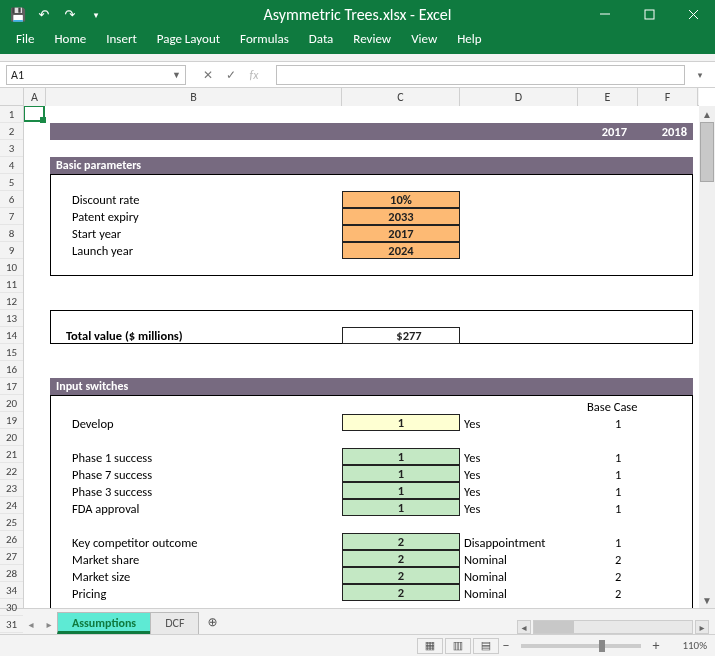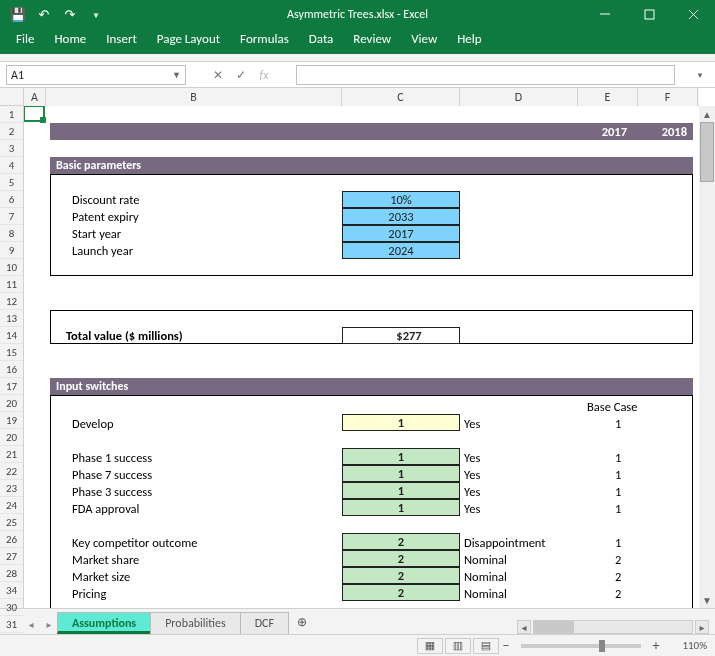--- a/index.html
+++ b/index.html
@@ -1,31 +1,31 @@
 <!DOCTYPE html>
 <html><head>
 <meta charset="utf-8">
 <style>
   * { margin:0; padding:0; box-sizing:border-box; font-family:"Segoe UI","Calibri",sans-serif; }
   body { background:#fff; width:715px; height:656px; overflow:hidden; font-size:12px; color:#222;}
   
   .titlebar { background:#0f7a3f; height:28px; display:flex; align-items:center; position:relative;}
   .titlebar .qa { display:flex; gap:2px; padding-left:6px;}
   .qa .qa-btn { width:24px; height:24px; display:flex; align-items:center; justify-content:center; color:#fff; font-size:13px;}
-  .titlebar .title { position:absolute; left:50%; transform:translateX(-50%); color:#fff; font-size:12px; white-space:nowrap;}
+  .titlebar .title { position:absolute; left:50%; transform:translateX(-50%); color:#fff; font-size:16px; white-space:nowrap;}
   .titlebar .wincontrols { margin-left:auto; display:flex;}
   .wincontrols .wbtn { width:44px; height:28px; display:flex; align-items:center; justify-content:center; color:#fff;}
   .wincontrols .wbtn svg{stroke:#fff;}
   
   .menubar { background:#0f7a3f; height:26px; display:flex; align-items:flex-start; padding-left:14px; gap:16px; color:#fff; font-size:13px;}
   .menubar .menuitem { padding:3px 2px; cursor:pointer;}
   
   .ribbon-gap { height:8px; background:#f3f3f3; border-bottom:1px solid #d0d0d0;}
   
-  .fbar { height:26px; background:#fff; display:flex; align-items:center; border-bottom:1px solid #d0d0d0; padding:0 6px; gap:16px;}
+  .fbar { height:26px; background:#fff; display:flex; align-items:center; border-bottom:1px solid #d0d0d0; padding:0 6px; gap:6px;}
   .namebox { width:180px; height:20px; border:1px solid #c0c0c0; display:flex; align-items:center; padding:0 4px; font-size:12px; justify-content:space-between;}
   .namebox .dd { color:#666; font-size:9px;}
   .fx-group { display:flex; align-items:center; gap:3px; margin-left:6px;}
   .fx-btn { width:20px; height:18px; display:flex; align-items:center; justify-content:center; color:#777; font-size:12px;}
   .fx-btn.sep{ color:#bbb; font-style:italic;}
   .formula-input { flex:1; height:20px; border:1px solid #c0c0c0; margin-left:6px; padding:0 4px;}
   .fbar .dd-end{ width:18px; text-align:center; color:#666; font-size:9px;}
   
   .grid-wrap { position:relative; height:calc(656px - 28px - 26px - 8px - 26px - 26px - 22px); background:#fff;}
   .colhdr { position:absolute; top:0; left:24px; right:16px; height:18px; background:#f3f3f3; border-bottom:1px solid #d0d0d0; display:flex;}
@@ -37,21 +37,21 @@
   .vscroll{ position:absolute; top:18px; right:0; bottom:0; width:16px; background:#f0f0f0; display:flex; flex-direction:column; align-items:center;}
   .vscroll .arrow{height:16px; width:16px; display:flex;align-items:center;justify-content:center;color:#666;font-size:10px;}
   .vscroll .thumb{ width:14px; height:60px; background:#c8c8c8; border:1px solid #a8a8a8; margin-top:0;}
   .vscroll .track{flex:1;}
   
   .band { position:absolute; left:26px; right:6px; height:17px; background:#776a80; color:#fff; font-weight:bold; font-size:12px; padding-left:6px; line-height:17px;}
   .band.top{ left:26px; }
   .section-body{ position:absolute; left:26px; right:6px; background:#fff; border:1px solid #000; border-top:1px solid #000;}
   .txt{ position:absolute; font-size:12.5px; color:#000;}
   .cellbox{ position:absolute; height:17px; border:1px solid #222; text-align:center; font-size:12.5px; line-height:15px;}
-  .cellbox.cyan{ background:#7dd3fc; font-weight:normal;}
+  .cellbox.cyan{ background:#fdba74; font-weight:bold;}
   .cellbox.white{ background:#fff; font-weight:bold;padding-left:16px;}
   .cellbox.yellow{ background:#feffd2; font-weight:bold;}
   .cellbox.green{ background:#c4e8c4; font-weight:bold;}
   .yearhead{ position:absolute; color:#fff; font-weight:bold; font-size:12.5px;}
   
   .sheettabs { height:26px; background:#f3f3f3; display:flex; align-items:flex-end; border-top:1px solid #d0d0d0; padding-left:22px;}
   .sheettabs .navbtn{ width:18px; height:20px; display:flex;align-items:center;justify-content:center; color:#888; font-size:10px;}
   .tab { height:22px; padding:0 14px; border:1px solid #bbb; border-bottom:none; background:#e9e9e9; color:#555; font-size:12px; line-height:21px; margin-left:-1px; position:relative;}
   .tab.active{ background:#5eead4; border-bottom:3px solid #0f7a3f; color:#0f7a3f; font-weight:600;}
   .tab.addtab{ width:28px; padding:0; text-align:center; background:transparent; border:none;}
@@ -248,21 +248,20 @@
     <div class="thumb"></div>
     <div class="track"></div>
     <div class="arrow">▼</div>
   </div>
 </div>
 
 <div class="sheettabs">
   <div class="navbtn">◂</div>
   <div class="navbtn">▸</div>
   <div class="tab active">Assumptions</div>
-  <div class="tab">Probabilities</div>
   <div class="tab">DCF</div>
   <div class="tab addtab">⊕</div>
   <div class="hscroll">
     <div class="arrow">◂</div>
     <div class="htrack">
         <div class="hthumb"></div>
       </div>
     <div class="arrow">▸</div>
   </div>
 </div>

